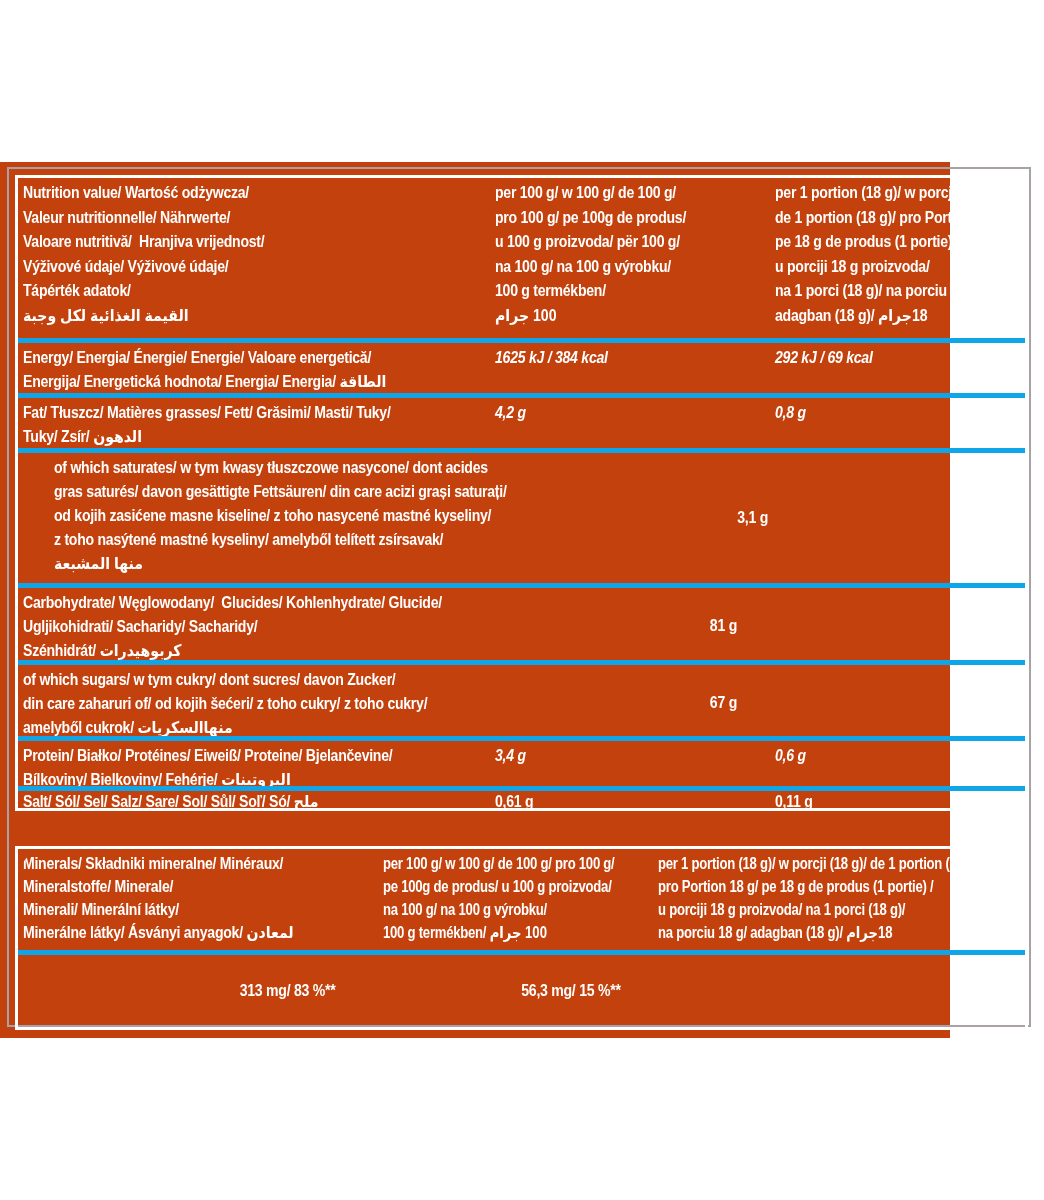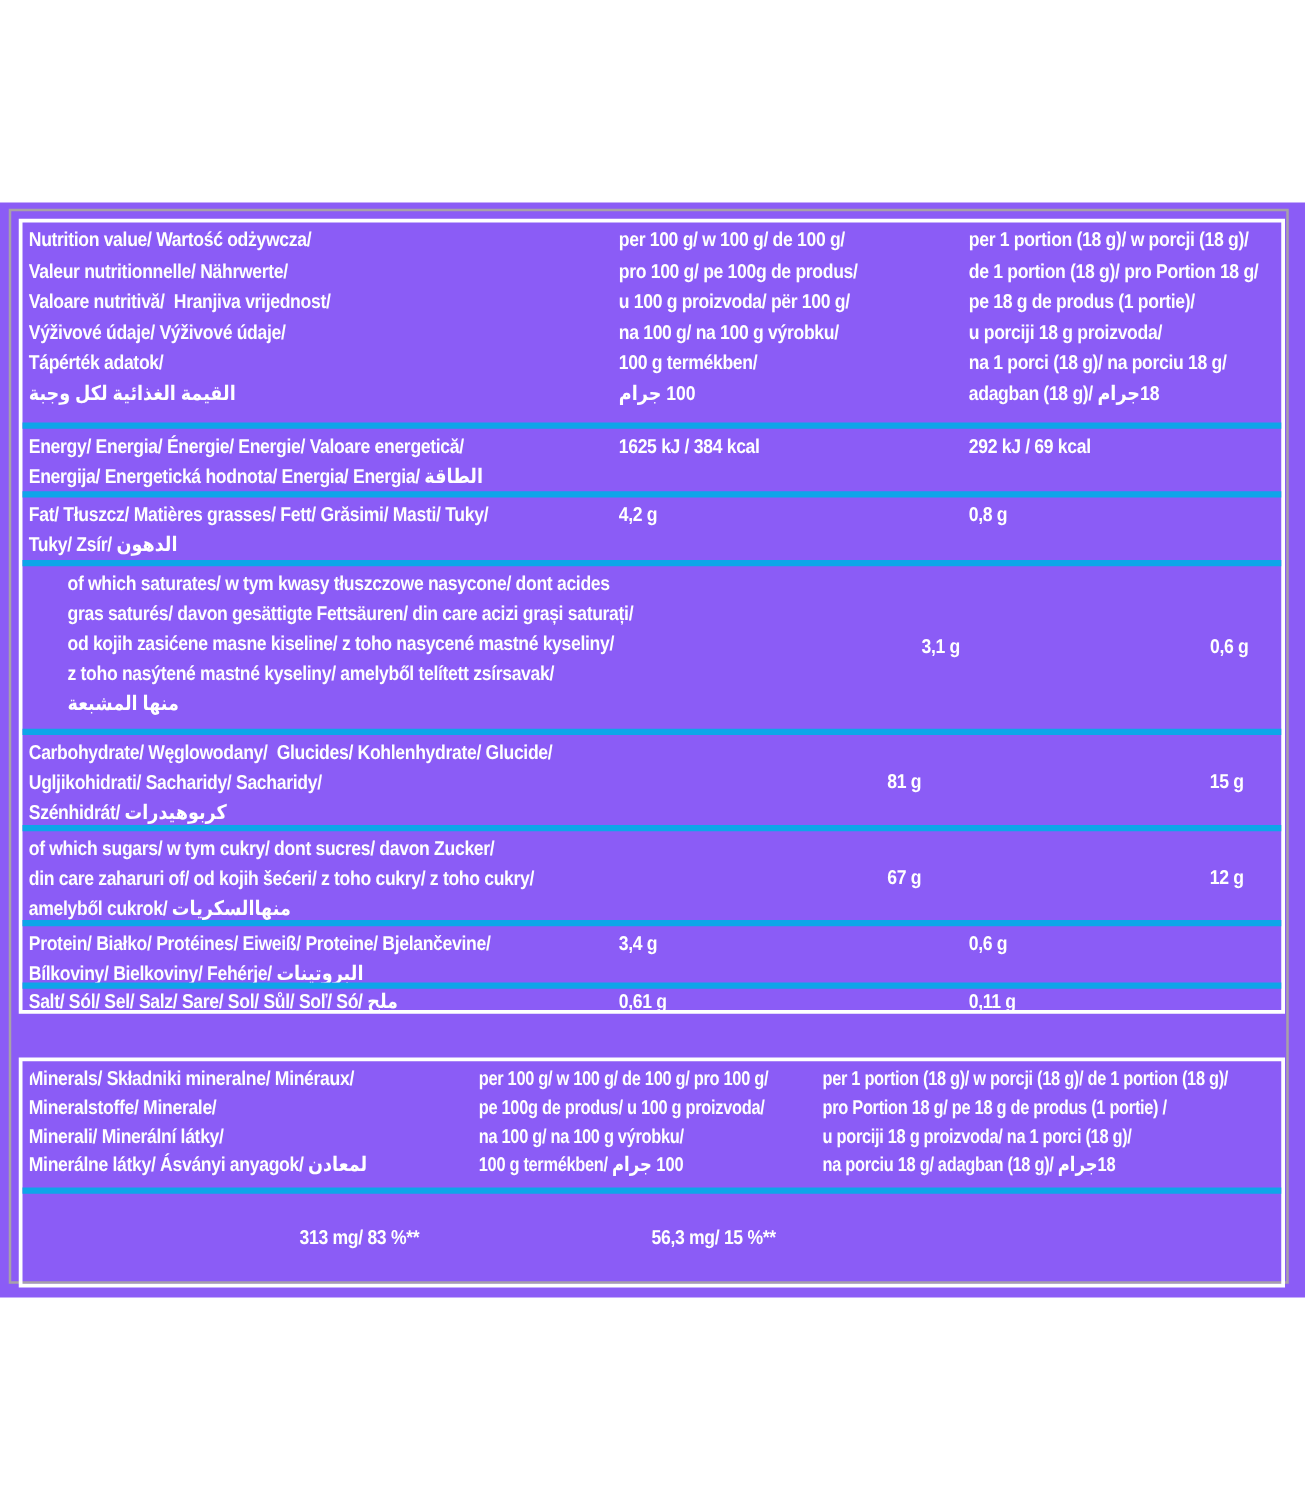--- a/index.html
+++ b/index.html
@@ -2,21 +2,21 @@
 <html><head>
 <meta charset="utf-8">
 <style>
   html,body{margin:0;padding:0;}
   body{
     width:1044px;height:1200px;background:#ffffff;
     font-family:"Liberation Sans","DejaVu Sans",sans-serif;
     -webkit-font-smoothing:antialiased;
   }
   .canvas{position:relative;width:1044px;height:1200px;background:#ffffff;overflow:hidden;}
-  .panel{position:absolute;left:0;top:162px;width:1044px;height:876px;background:#8b5cf6;}
+  .panel{position:absolute;left:0;top:162px;width:950px;height:876px;background:#c2410c;}
   .grey-frame{
     position:absolute;left:7px;top:5px;width:1024px;height:860px;
     border:2px solid #a8a1a8;box-sizing:border-box;pointer-events:none;
   }
   .ntable{
     position:absolute;left:15px;width:1013px;
     border:3px solid #ffffff;box-sizing:border-box;
     display:flex;flex-direction:column;color:#ffffff;
   }
   .t-nutrition{top:13px;height:636px;}
@@ -32,21 +32,21 @@
     padding:3px 0 0 5px;box-sizing:border-box;overflow:visible;
   }
   .txt{
     font-weight:bold;font-size:16px;line-height:24px;letter-spacing:-0.3px;
     white-space:pre;transform:scaleX(0.88);transform-origin:0 0;
   }
   .txt-tight{transform:scaleX(0.82);}
   .hdr .txt{line-height:24.5px;}
   .t-minerals .hdr .txt{line-height:23px;}
   .v-center{align-self:center;padding-top:0;text-align:right;}
-  .v-top{align-self:start;}
+  .v-top{align-self:start;font-style:italic;}
   .salt-row .cell{padding-top:1px;}
   .salt-row .txt{line-height:20px;}
 </style>
 </head>
 <body>
 
 <div class="canvas">
   <div class="panel">
     <div class="grey-frame"></div>
 

